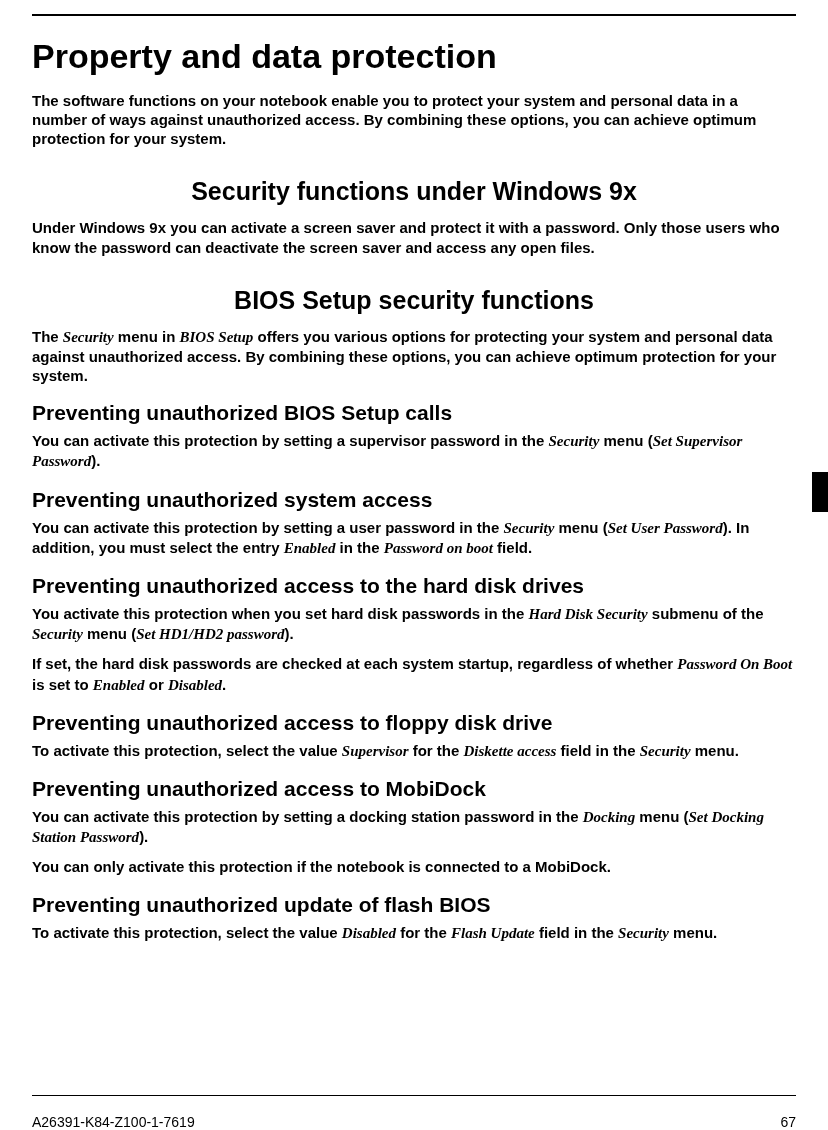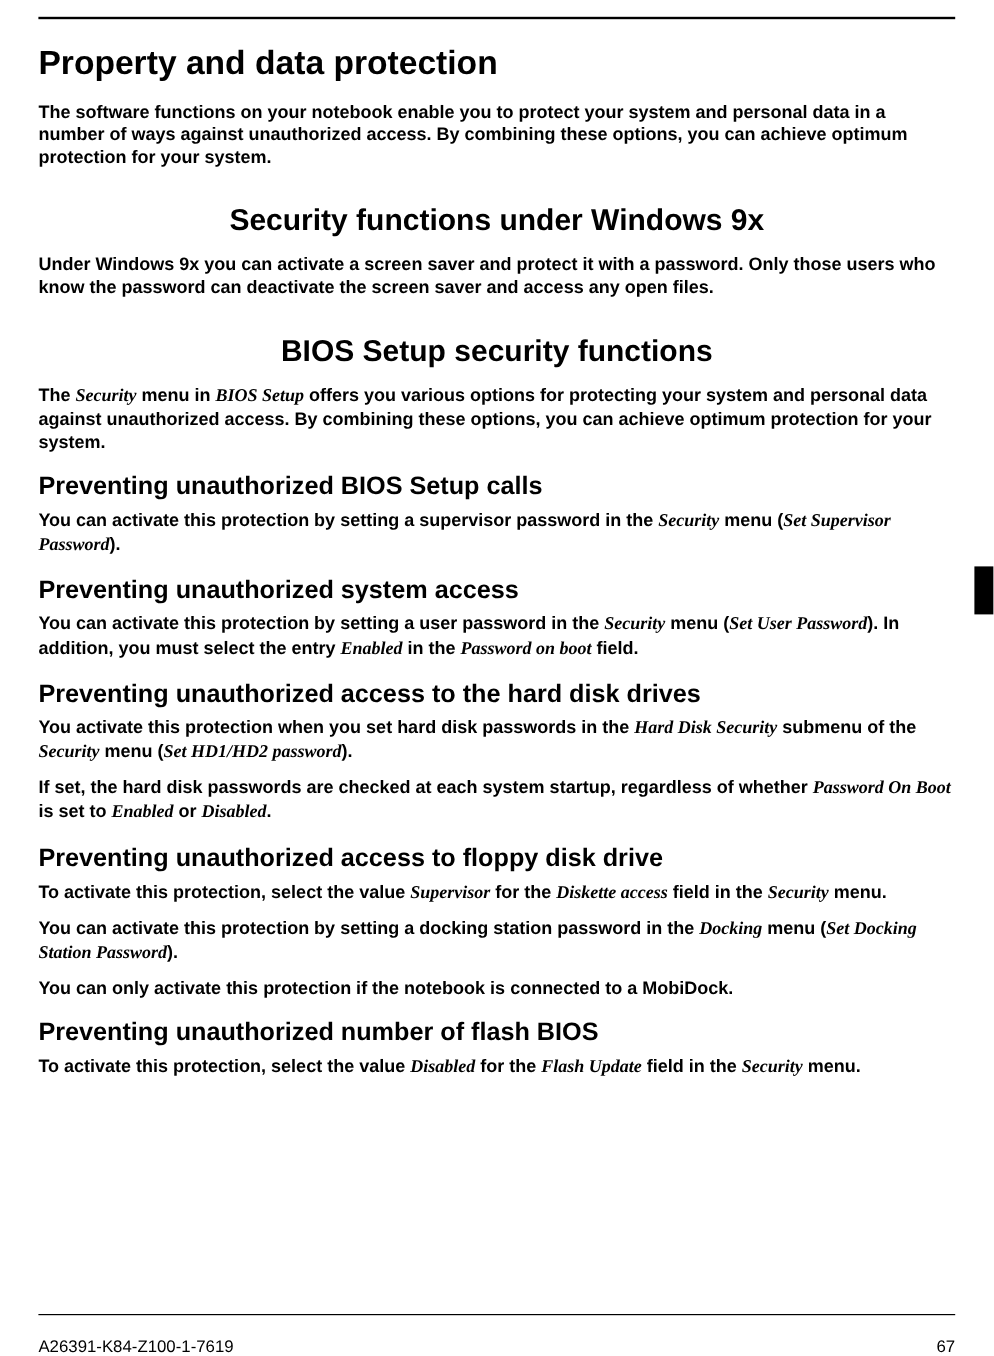--- a/index.html
+++ b/index.html
@@ -25,21 +25,21 @@
   .hr-bottom {
     border: none;
     border-top: 1px solid #000;
     margin: 0;
     position: absolute;
     bottom: 34px;
     left: 32px;
     right: 32px;
   }
   h1.page-title {
-    font-size: 28px;
+    font-size: 34px;
     font-weight: bold;
     margin: 14px 0 14px 0;
     line-height: 1.2;
   }
   p.body {
     font-size: 15px;
     line-height: 1.28;
     margin: 0 0 10px 0;
     font-weight: bold;
   }
@@ -111,26 +111,27 @@
   </p>
   <p class="body">
     <span>If set, the hard disk passwords are checked at each system startup, regardless of whether </span><span class="serif-i">Password On Boot</span><span> is set to </span><span class="serif-i">Enabled</span><span> or </span><span class="serif-i">Disabled</span><span>.</span>
   </p>
 
   <h3 class="subhead">Preventing unauthorized access to floppy disk drive</h3>
   <p class="body">
     <span>To activate this protection, select the value </span><span class="serif-i">Supervisor</span><span> for the </span><span class="serif-i">Diskette access</span><span> field in the </span><span class="serif-i">Security</span><span> menu.</span>
   </p>
 
+  <h3 class="subhead">Preventing unauthorized access to MobiDock</h3>
   <p class="body">
     <span>You can activate this protection by setting a docking station password in the </span><span class="serif-i">Docking</span><span> menu (</span><span class="serif-i">Set Docking Station Password</span><span>).</span>
   </p>
   <p class="body">You can only activate this protection if the notebook is connected to a MobiDock.</p>
 
-  <h3 class="subhead">Preventing unauthorized number of flash BIOS</h3>
+  <h3 class="subhead">Preventing unauthorized update of flash BIOS</h3>
   <p class="body">
     <span>To activate this protection, select the value </span><span class="serif-i">Disabled</span><span> for the </span><span class="serif-i">Flash Update</span><span> field in the </span><span class="serif-i">Security</span><span> menu.</span>
   </p>
 
   <div class="tab-marker"></div>
 
   <hr class="hr-bottom">
   <div class="footer">
     <span>A26391-K84-Z100-1-7619</span>
     <span>67</span>

